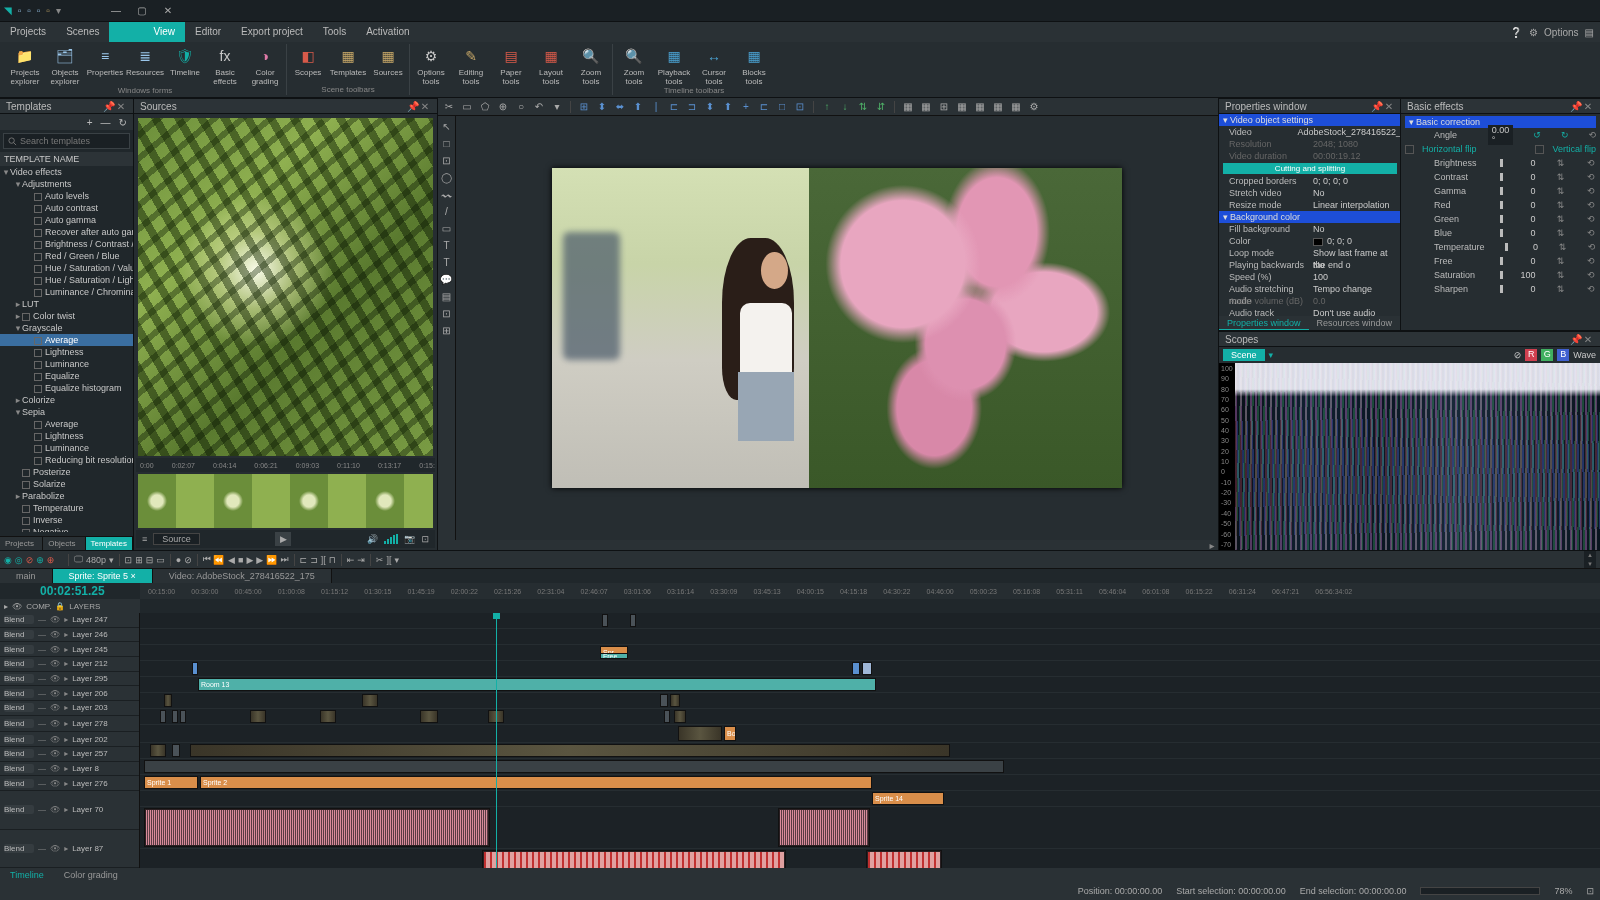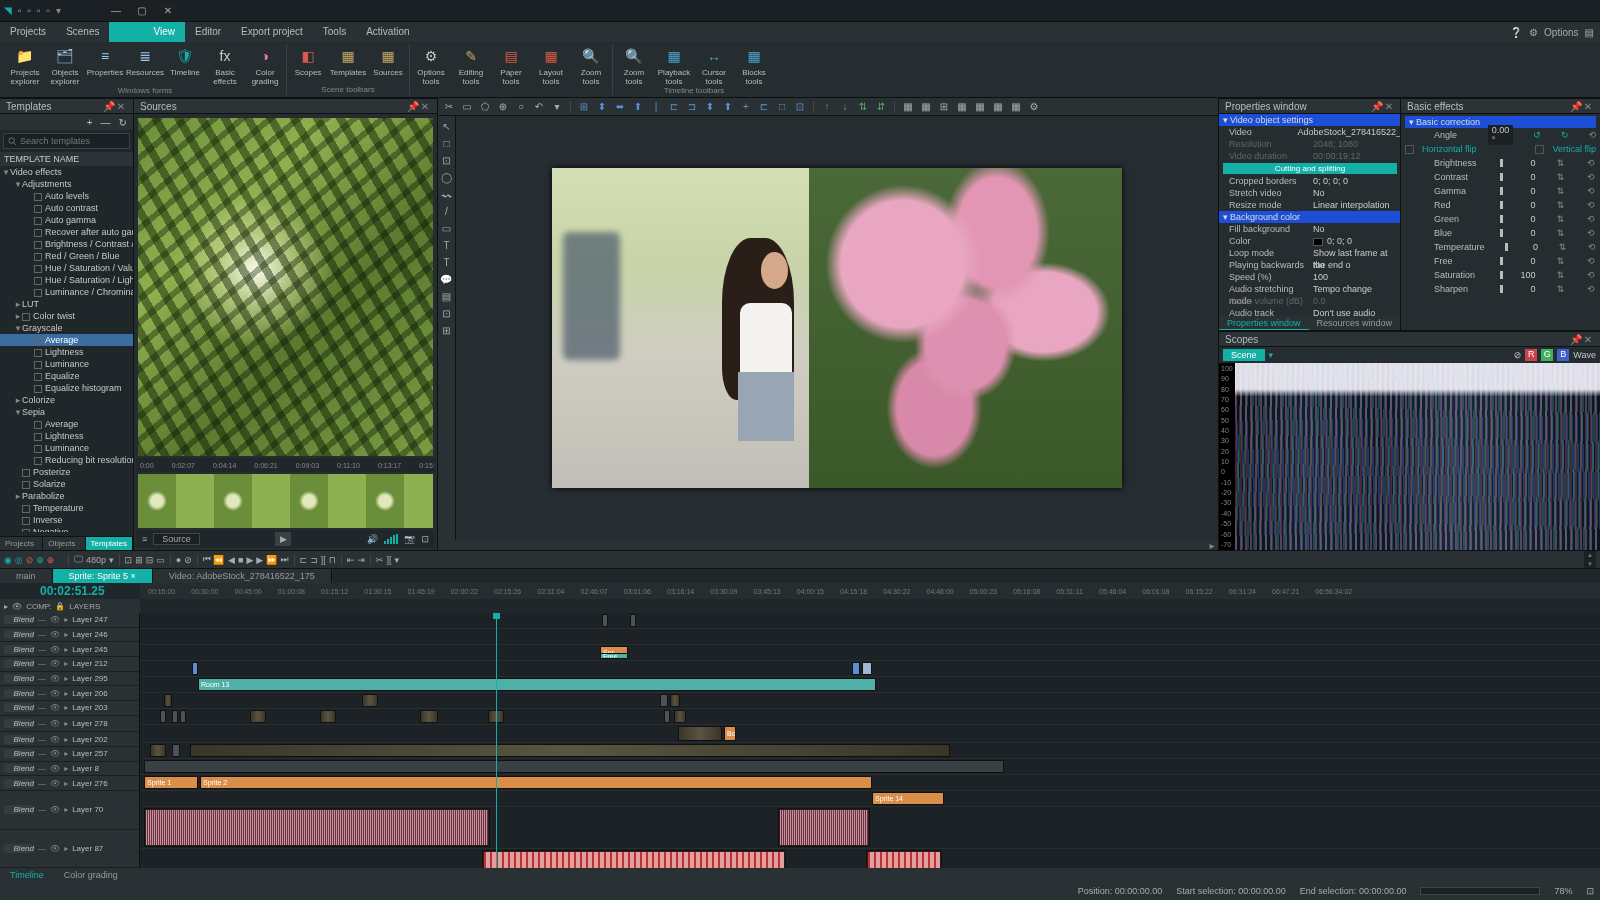--- a/index.html
+++ b/index.html
@@ -112,21 +112,21 @@
 .tl-hdr .lp{width:140px;background:#2a3135;display:flex;align-items:center;padding:0 4px;color:#aaa;gap:4px;}
 .tl-hdr .ruler{flex:1;background:#262d31;display:flex;align-items:center;overflow:hidden;color:#777;font-size:7px;position:relative;}
 .tl-hdr .ruler span{margin:0 8px;white-space:nowrap;}
 .playhead{position:absolute;top:0;bottom:0;width:1px;background:#13b0a7;left:356px;z-index:5;}
 .playhead:before{content:"";position:absolute;top:0;left:-3px;width:7px;height:6px;background:#13b0a7;}
 .tl-tracks{flex:1;display:flex;overflow:hidden;position:relative;}
 .tl-left{width:140px;background:#2a3135;display:flex;flex-direction:column;border-right:1px solid #111;}
 .tl-right{flex:1;background:#1c2226;position:relative;overflow:hidden;}
 .trk-l{display:flex;align-items:center;height:16px;border-bottom:1px solid #1a1f22;font-size:8px;color:#bbb;padding:0 4px;gap:4px;}
 .trk-l.tall{height:42px;}
-.trk-l .md{width:30px;background:#353c40;text-align:right;border-radius:2px;cursor:pointer;font-style:italic;}
+.trk-l .md{width:30px;background:#353c40;text-align:left;border-radius:2px;cursor:pointer;}
 .trk-l .ic{color:#888;cursor:pointer;}
 .trk-l .nm{flex:1;white-space:nowrap;}
 .trk-r{height:16px;border-bottom:1px solid #262d31;position:relative;}
 .trk-r.tall{height:42px;}
 .clip{position:absolute;top:1px;bottom:1px;background:#4a5258;border:1px solid #111;font-size:7px;color:#fff;overflow:hidden;padding:0 2px;display:flex;align-items:center;}
 .clip.spr{background:#d98e4a;}
 .clip.teal{background:#4fb0a8;}
 .clip.thumb{background:linear-gradient(90deg,#3a3528,#5a5540,#3a3528);border:1px solid #111;}
 .clip.audio{background:#2a1f22;}
 .clip.audio .wav{position:absolute;inset:1px;background:repeating-linear-gradient(90deg,#d88a9a 0 1px,transparent 1px 2px),linear-gradient(#d88a9a44,#d88a9a44);}

